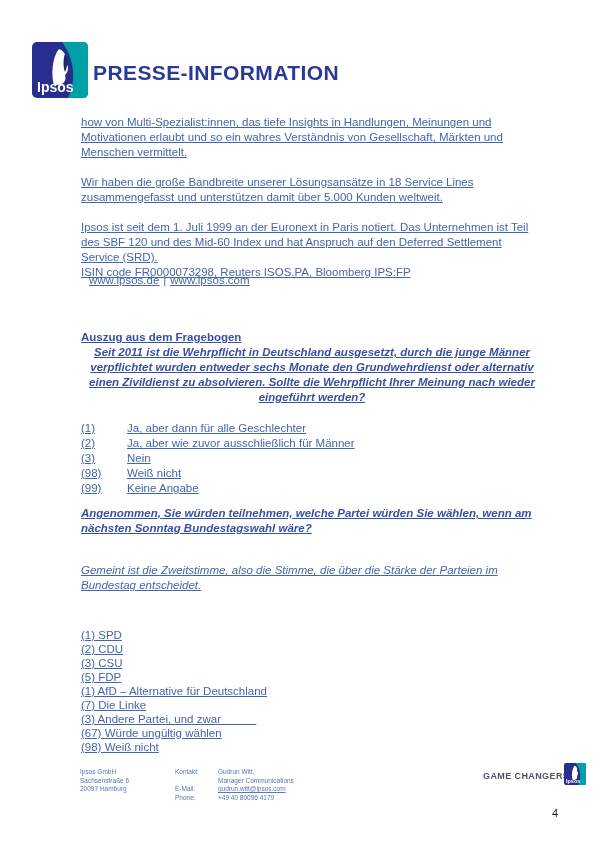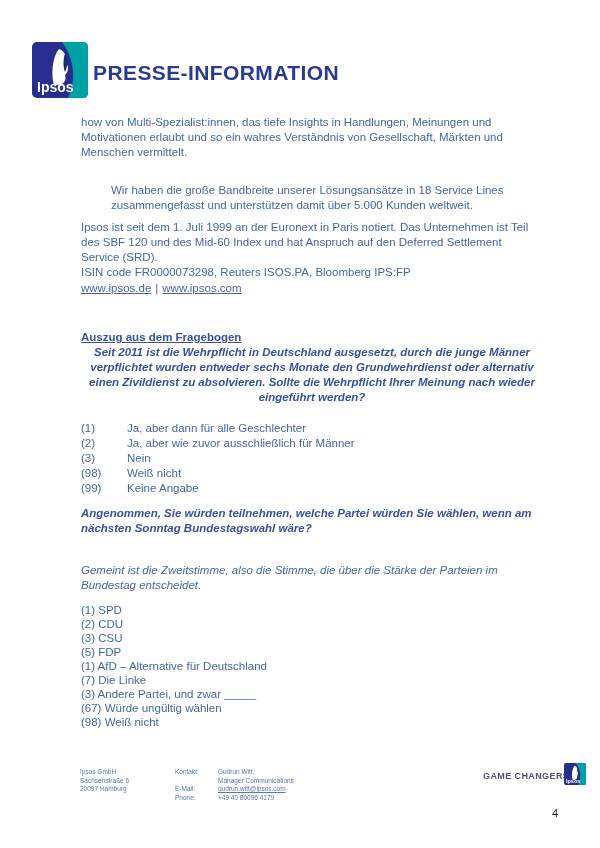--- a/index.html
+++ b/index.html
@@ -16,37 +16,37 @@
   }
   
   .logo{position:absolute;left:32px;top:42px;width:56px;height:56px;}
   .logo svg{display:block;width:100%;height:100%;}
   .title{
     position:absolute;left:93px;top:61px;font-size:21px;font-weight:bold;
     color:var(--title_blue);letter-spacing:0.4px;
   }
   
   .bodytext{color:var(--text_blue);font-size:11.5px;line-height:15px;}
-  .block{position:absolute;left:81px;width:462px;}
+  .block{position:absolute;left:81px;width:462px;text-decoration:underline;}
   .p1{top:115px;}
-  .p2{top:183px;margin-left:30px;}
+  .p2{top:175px;}
   .p3{top:220px;}
-  .links{top:281px;}
+  .links{top:273px;margin-left:8px;}
   .links a{color:var(--text_blue);text-decoration:underline;}
   .links .sep{padding:0 4px;}
   .qheading{
     top:330px;font-weight:bold;text-decoration:underline;color:var(--strong_blue);
   }
   .q1text{top:345px;font-weight:bold;font-style:italic;color:var(--strong_blue);text-align:center;}
   .q1opts{top:421px;}
   .optrow{display:flex;}
   .optrow .code{width:46px;flex:0 0 46px;}
   .q2text{top:506px;font-weight:bold;font-style:italic;color:var(--strong_blue);}
   .q2note{top:563px;font-style:italic;}
-  .q2opts{top:603px;line-height:14px;}
+  .q2opts{top:628px;line-height:14px;}
   
   .footer-company{position:absolute;left:80px;top:768px;font-size:6.5px;line-height:8.5px;color:var(--footer_blue);}
   .footer-contact{
     position:absolute;left:175px;top:768px;font-size:6.5px;line-height:8.5px;
     color:var(--footer_blue);display:grid;grid-template-columns:43px auto;
   }
   .footer-contact .cell{min-height:8.5px;}
   .footer-contact a{color:var(--footer_blue);text-decoration:underline;}
   .tagline{
     position:absolute;left:483px;top:771px;font-size:9px;font-weight:bold;

